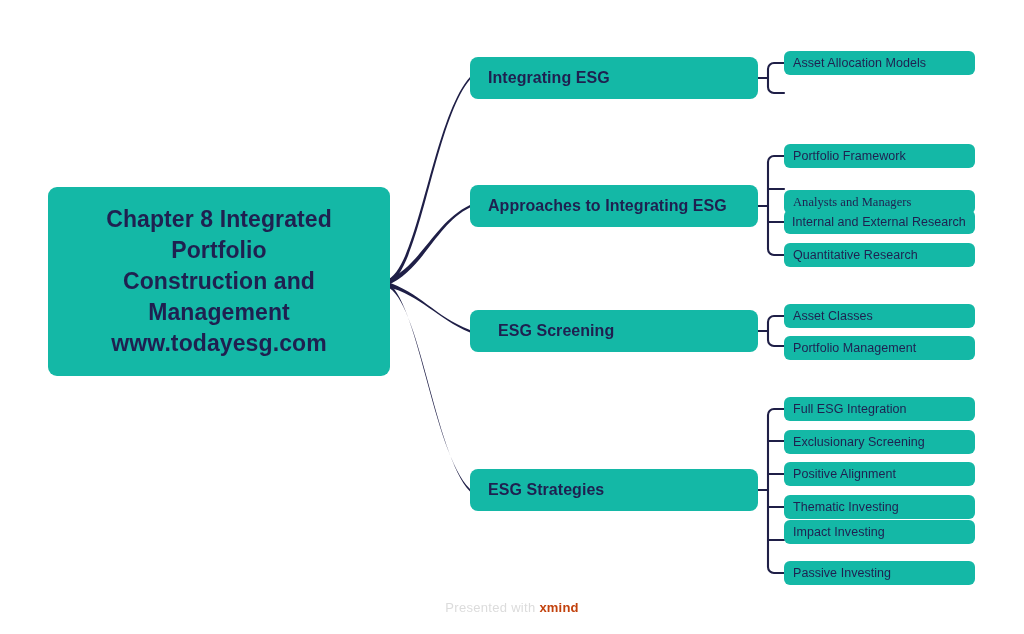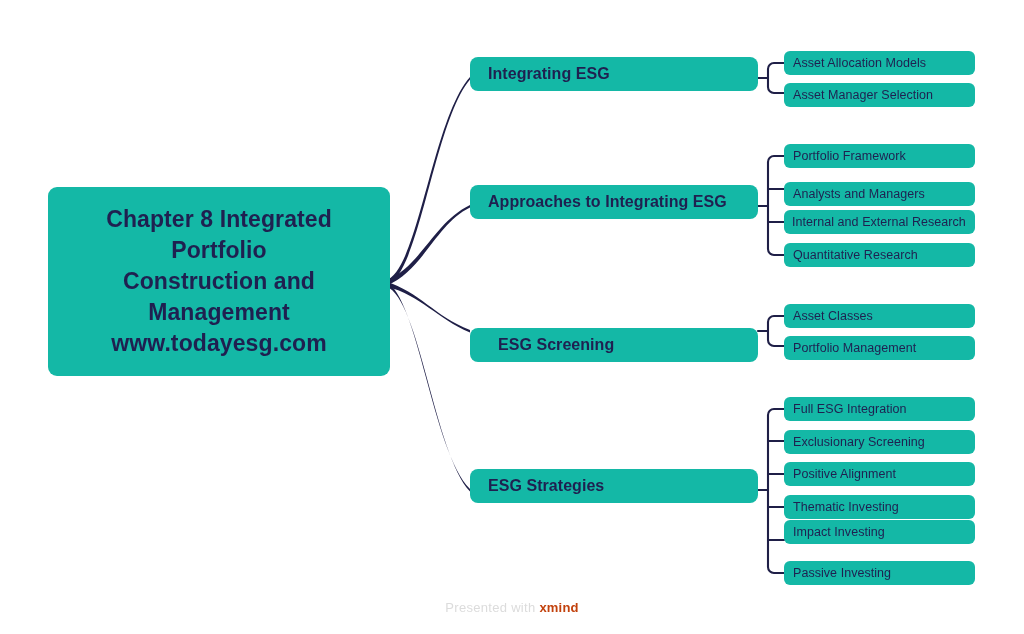--- a/index.html
+++ b/index.html
@@ -54,21 +54,21 @@
     font-size: 23px;
     font-weight: bold;
     line-height: 31px;
     letter-spacing: 0.1px;
     padding: 0 14px;
   }
 
   .node-branch {
     left: 470px;
     width: 288px;
-    height: 34px;
+    height: 42px;
     border-radius: 8px;
     font-size: 16px;
     font-weight: bold;
     padding-left: 18px;
     letter-spacing: 0.05px;
   }
 
   .node-leaf {
     left: 784px;
     width: 191px;
@@ -146,41 +146,38 @@
       <span>www.todayesg.com</span>
     </span>
   </div>
 
   <div class="node node-branch" style="top:57px;">
     <span>Integrating ESG</span>
   </div>
   <div class="node node-leaf" style="top:51px;">
     <span>Asset Allocation Models</span>
   </div>
-  <div class="node node-leaf" style="top:83px;">
-    <span>Asset Manager Selection</span>
-  </div>
 
   <div class="node node-branch" style="top:185px;">
     <span>Approaches to Integrating ESG</span>
   </div>
   <div class="node node-leaf" style="top:144px;">
     <span>Portfolio Framework</span>
   </div>
-  <div class="node node-leaf" style="top:182px;">
+  <div class="node node-leaf" style="top:190px;font-family:Liberation Serif, serif;">
     <span>Analysts and Managers</span>
   </div>
   <div class="node node-leaf" style="top:210px;padding-left:8px;">
     <span>Internal and External Research</span>
   </div>
   <div class="node node-leaf" style="top:243px;">
     <span>Quantitative Research</span>
   </div>
 
-  <div class="node node-branch" style="top:328px;padding-left:28px;">
+  <div class="node node-branch" style="top:310px;padding-left:28px;">
     <span>ESG Screening</span>
   </div>
   <div class="node node-leaf" style="top:304px;">
     <span>Asset Classes</span>
   </div>
   <div class="node node-leaf" style="top:336px;">
     <span>Portfolio Management</span>
   </div>
 
   <div class="node node-branch" style="top:469px;">

